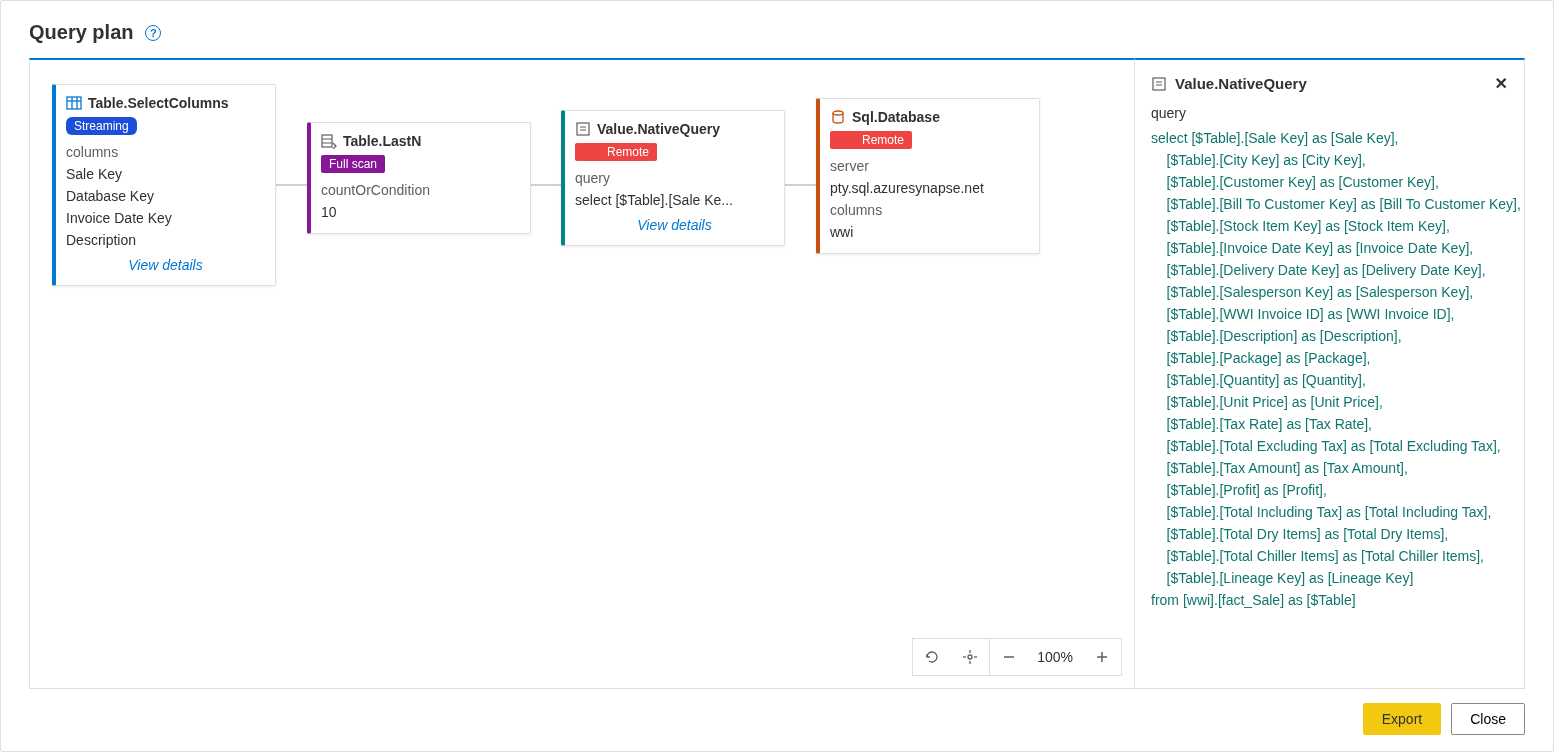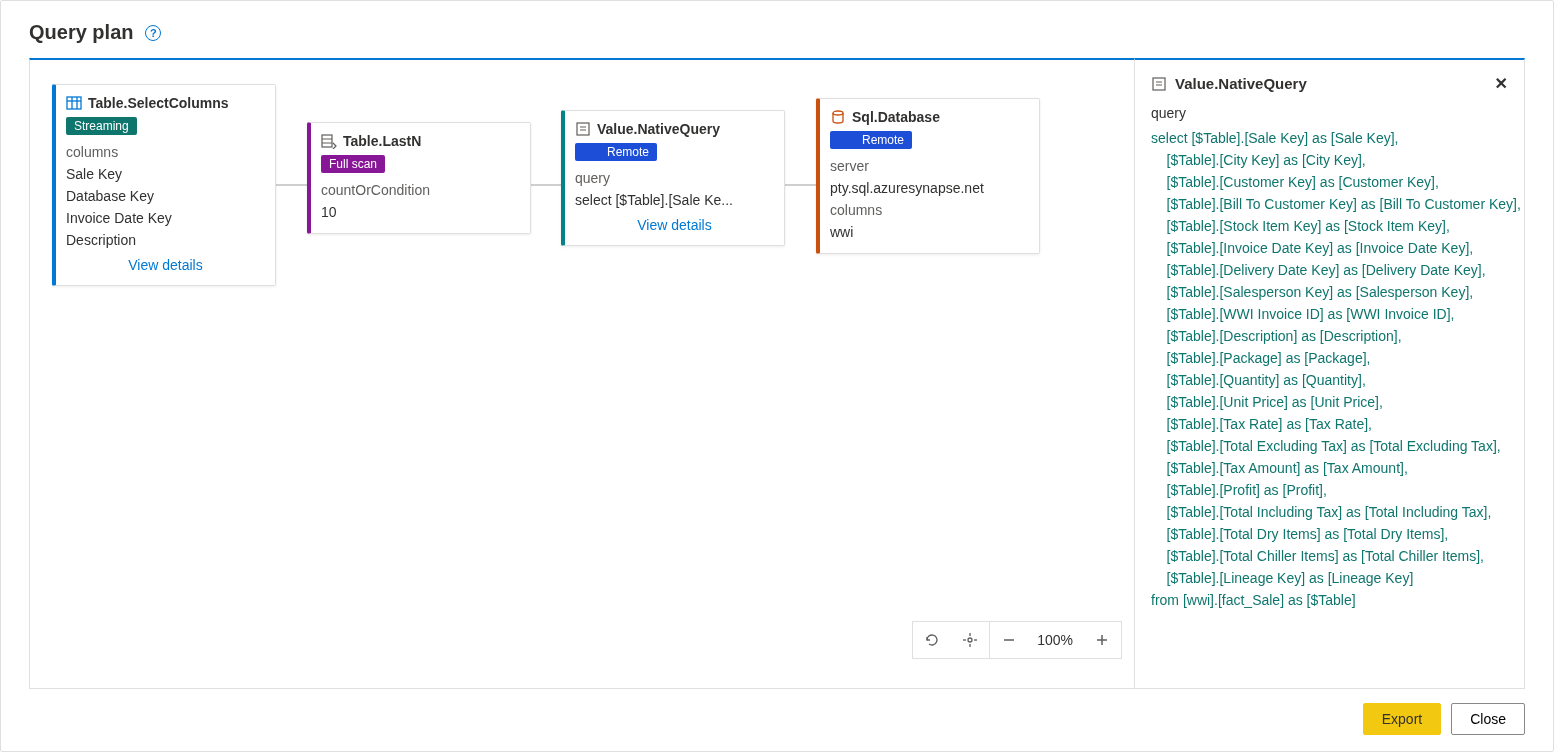--- a/index.html
+++ b/index.html
@@ -73,40 +73,41 @@
   .node-icon { width: 16px; height: 16px; flex-shrink:0; display:inline-flex; align-items:center; justify-content:center;}
   .node-body { padding: 0 10px 10px 10px; }
   .badge {
     display: inline-block;
     color: #fff;
     font-size: 12px;
     padding: 2px 8px;
     border-radius: 2px;
     margin-bottom: 6px;
   }
-  .badge.blue { background: #0f766e; }
-  .badge.teal { background: #1d4ed8; padding-left: 32px; }
+  .badge.blue { background: #1d4ed8; border-radius: 6px; }
+  .badge.teal { background: #ef4444; padding-left: 32px; }
   .badge.purple { background: #881798; }
   .node-row { font-size: 14px; color: #323130; line-height: 22px; white-space: nowrap; overflow:hidden; text-overflow: ellipsis;}
   .node-row.label { color: #605e5c; }
   .view-details {
     color: #0078d4;
     text-align: center;
     padding: 6px 0 2px 0;
     cursor: pointer;
     font-size: 14px;
+    font-style: italic;
   }
   .edge {
     position: absolute;
     stroke: #a19f9d;
     fill: #a19f9d;
   }
   .zoom-bar {
     position: absolute;
-    right: 12px; bottom: 29px;
+    right: 12px; bottom: 12px;
     background: #fff;
     border: 1px solid #e1dfdd;
     display: flex;
     align-items: center;
     height: 38px;
   }
   .zoom-cell {
     width: 38px; height: 100%;
     display:flex; align-items:center; justify-content:center;
     color: #605e5c;

